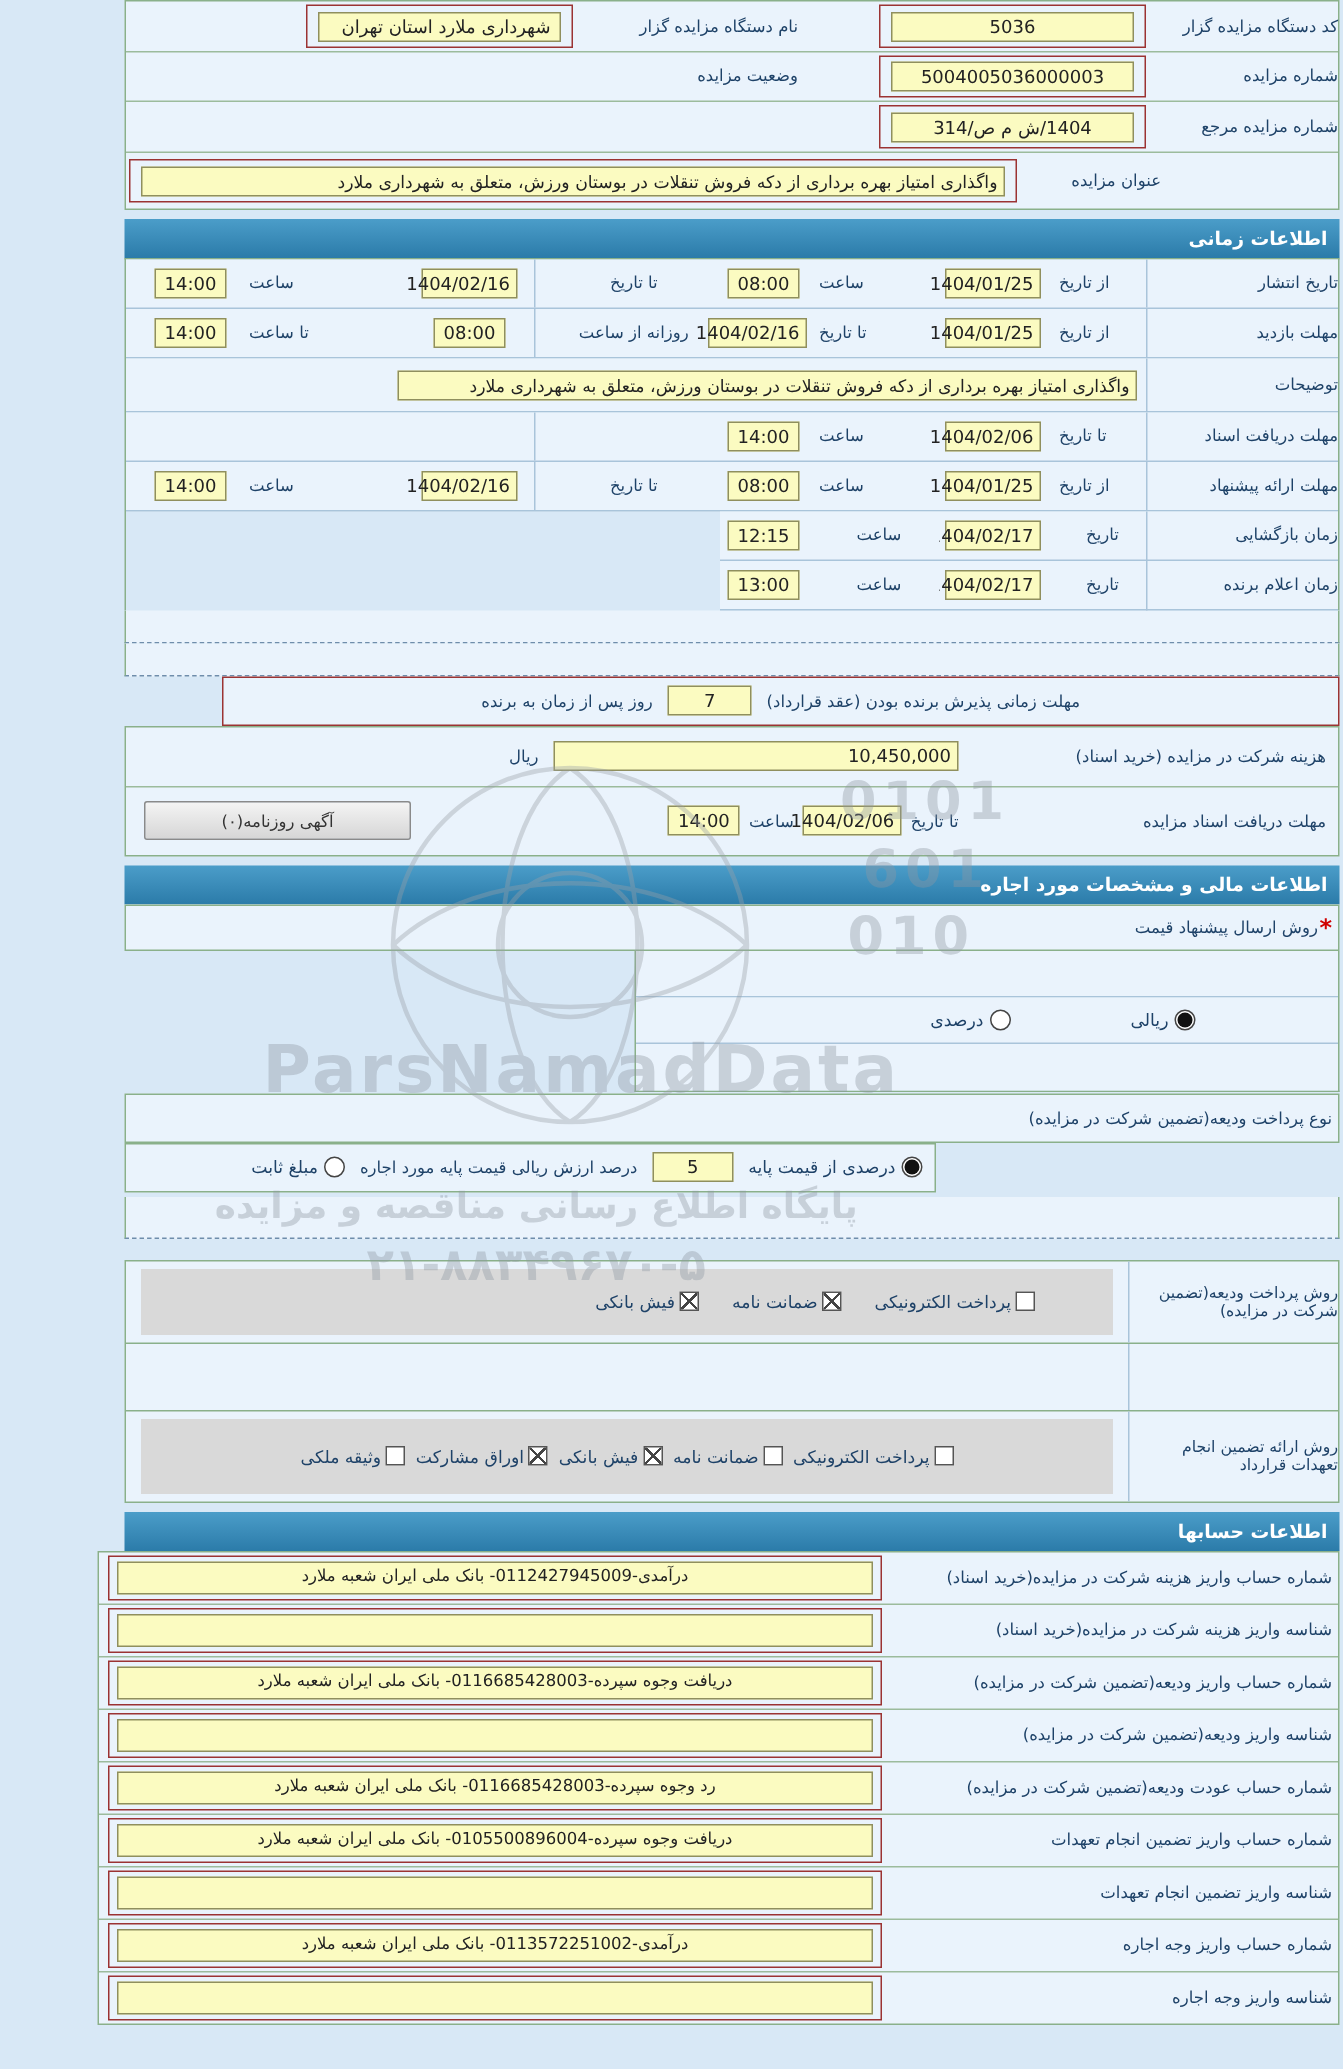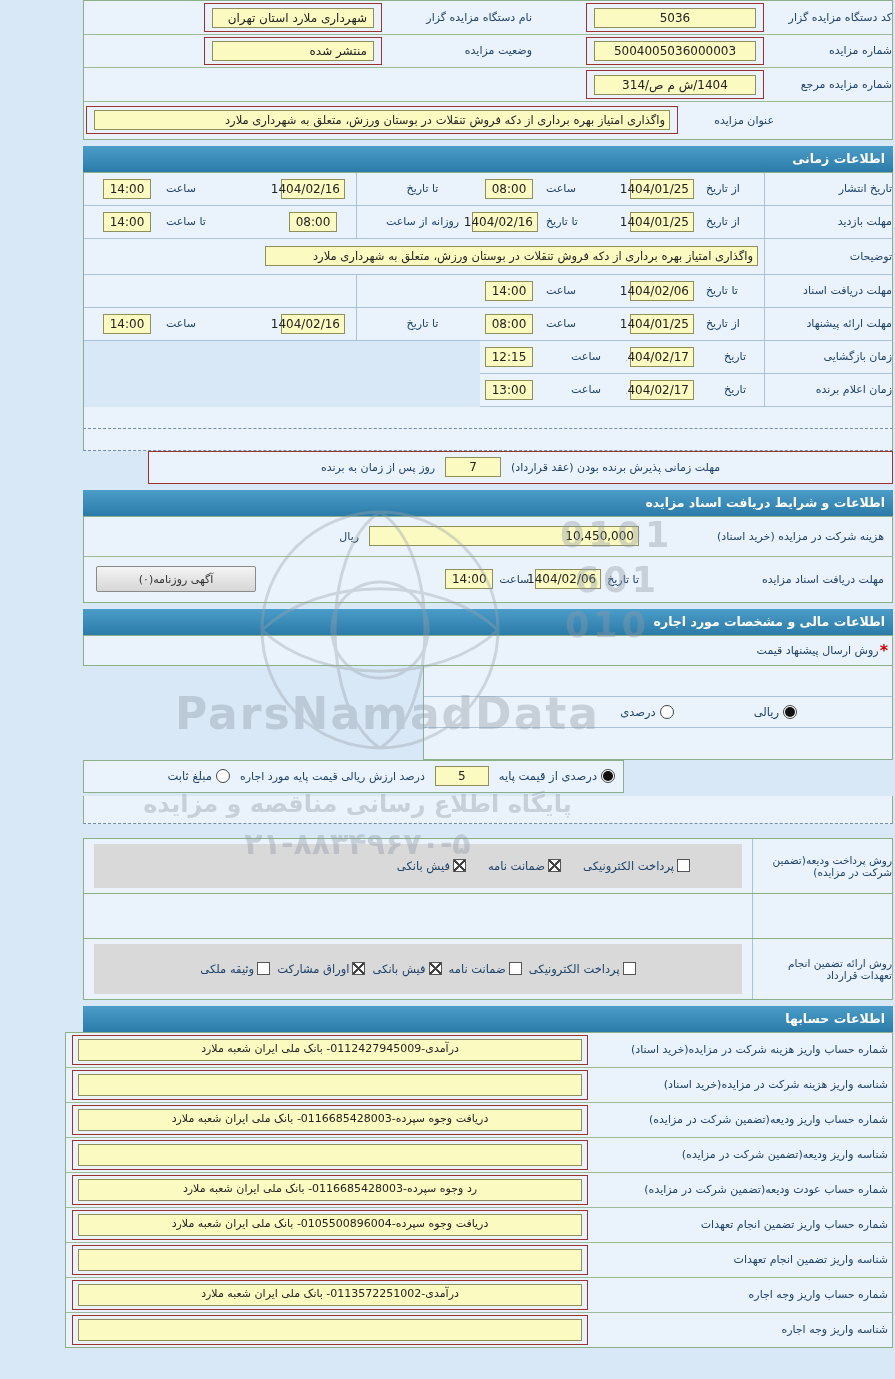--- a/index.html
+++ b/index.html
@@ -60,21 +60,21 @@
   .dashrow { height:22px; background:#eaf3fc; border-bottom:1px dashed #6f8dab; border-right:1px solid #8ab08a; border-left:1px solid #8ab08a; }
   .acceptrow { border:1px solid #9b3333; margin-left:65px; height:33px; background:#eaf3fc;
                display:flex; align-items:center; justify-content:center; gap:10px; }
   .acceptrow .ybox { width:56px; }
 
   
   .docsbox { border:1px solid #8ab08a; background:#eaf3fc; }
   .docrow { display:flex; align-items:center; min-height:40px; border-bottom:1px solid #9cbb9c; }
   .docrow .dlabel { width:253px; padding-left:10px; text-align:right; padding-right:8px; }
   .fee-val { width:270px; text-align:right; padding-left:8px; }
-  .npbtn { width:160px; height:26px; margin-right:auto; margin-left:12px;
+  .npbtn { width:178px; height:26px; margin-right:auto; margin-left:12px;
            background:linear-gradient(#f4f4f4,#d6d6d6); border:1px solid #8a8a8a; border-radius:2px;
            font-size:11px; color:#333; font-family:"DejaVu Sans",sans-serif; cursor:pointer; }
 
   
   .finrow { background:#eaf3fc; border:1px solid #8ab08a; display:flex; align-items:center; }
   .star { color:#d00000; font-weight:bold; margin-left:1px; }
   .halfwrap { width:470px; border:1px solid #8ab08a; border-top:none; }
   .halfrow { height:31px; background:#eaf3fc; border-bottom:1px solid #a9c4da; display:flex; align-items:center; }
   .radiorow { padding-right:95px; gap:80px; }
   .pair { display:flex; align-items:center; font-size:11.5px; color:#1e4268; }
@@ -137,21 +137,20 @@
       <div class="toprow" style="min-height:27px;">
         <div class="lblt">کد دستگاه مزایده گزار</div>
         <div><span class="redwrap"><span class="ybox">5036</span></span></div>
         <div class="lblt">نام دستگاه مزایده گزار</div>
         <div class="cell-left"><span class="redwrap"><span class="ybox txt-r">شهرداری ملارد استان تهران</span></span></div>
       </div>
       <div class="toprow">
         <div class="lblt">شماره مزایده</div>
         <div><span class="redwrap"><span class="ybox">5004005036000003</span></span></div>
         <div class="lblt">وضعیت مزایده</div>
-        <div class="cell-left"><span class="redwrap"><span class="ybox txt-r">منتشر شده</span></span></div>
       </div>
       <div class="toprow">
         <div class="lblt">شماره مزایده مرجع</div>
         <div><span class="redwrap"><span class="ybox">1404/ش م ص/314</span></span></div>
         <div></div>
           <div></div>
       </div>
       <div class="titlerow">
         <div class="spacer"></div>
         <div class="lblt">عنوان مزایده</div>
@@ -270,21 +269,20 @@
 
     <div class="dashrow"></div>
     <div class="dashrow"></div>
 
     <div class="acceptrow">
       <span class="lblt">مهلت زمانی پذیرش برنده بودن (عقد قرارداد)</span>
       <span class="ybox">7</span>
       <span class="lblt">روز پس از زمان به برنده</span>
     </div>
 
-    <div class="hdr">اطلاعات و شرایط دریافت اسناد مزایده</div>
     <div class="docsbox">
       <div class="docrow">
         <div class="dlabel lblt">هزینه شرکت در مزایده (خرید اسناد)</div>
         <span class="ybox fee-val">10,450,000</span>
         <span class="lblt" style="margin-right:10px;">ریال</span>
       </div>
       <div class="docrow" style="min-height:45px; border-bottom:none;">
         <div class="dlabel lblt">مهلت دریافت اسناد مزایده</div>
         <span class="lblt">تا تاریخ</span>
         <span class="ybox" style="width:66px; margin:0 6px;">1404/02/06</span>
@@ -309,20 +307,23 @@
           <span>ریالی</span>
         </span>
         <span class="pair">
           <span class="rb"></span>
           <span>درصدی</span>
         </span>
       </div>
       <div class="halfrow" style="border-bottom:none;"></div>
     </div>
 
+    <div class="finrow" style="height:33px; padding-right:4px; margin-top:1px;">
+      <span class="lblt">نوع پرداخت ودیعه(تضمین شرکت در مزایده)</span>
+    </div>
 
     <div class="pctrow">
       <span class="pair">
         <span class="rb on"></span>
         <span>درصدی از قیمت پایه</span>
       </span>
       <span class="ybox">5</span>
       <span class="lblt">درصد ارزش ریالی قیمت پایه مورد اجاره</span>
       <span class="pair">
         <span class="rb"></span>

